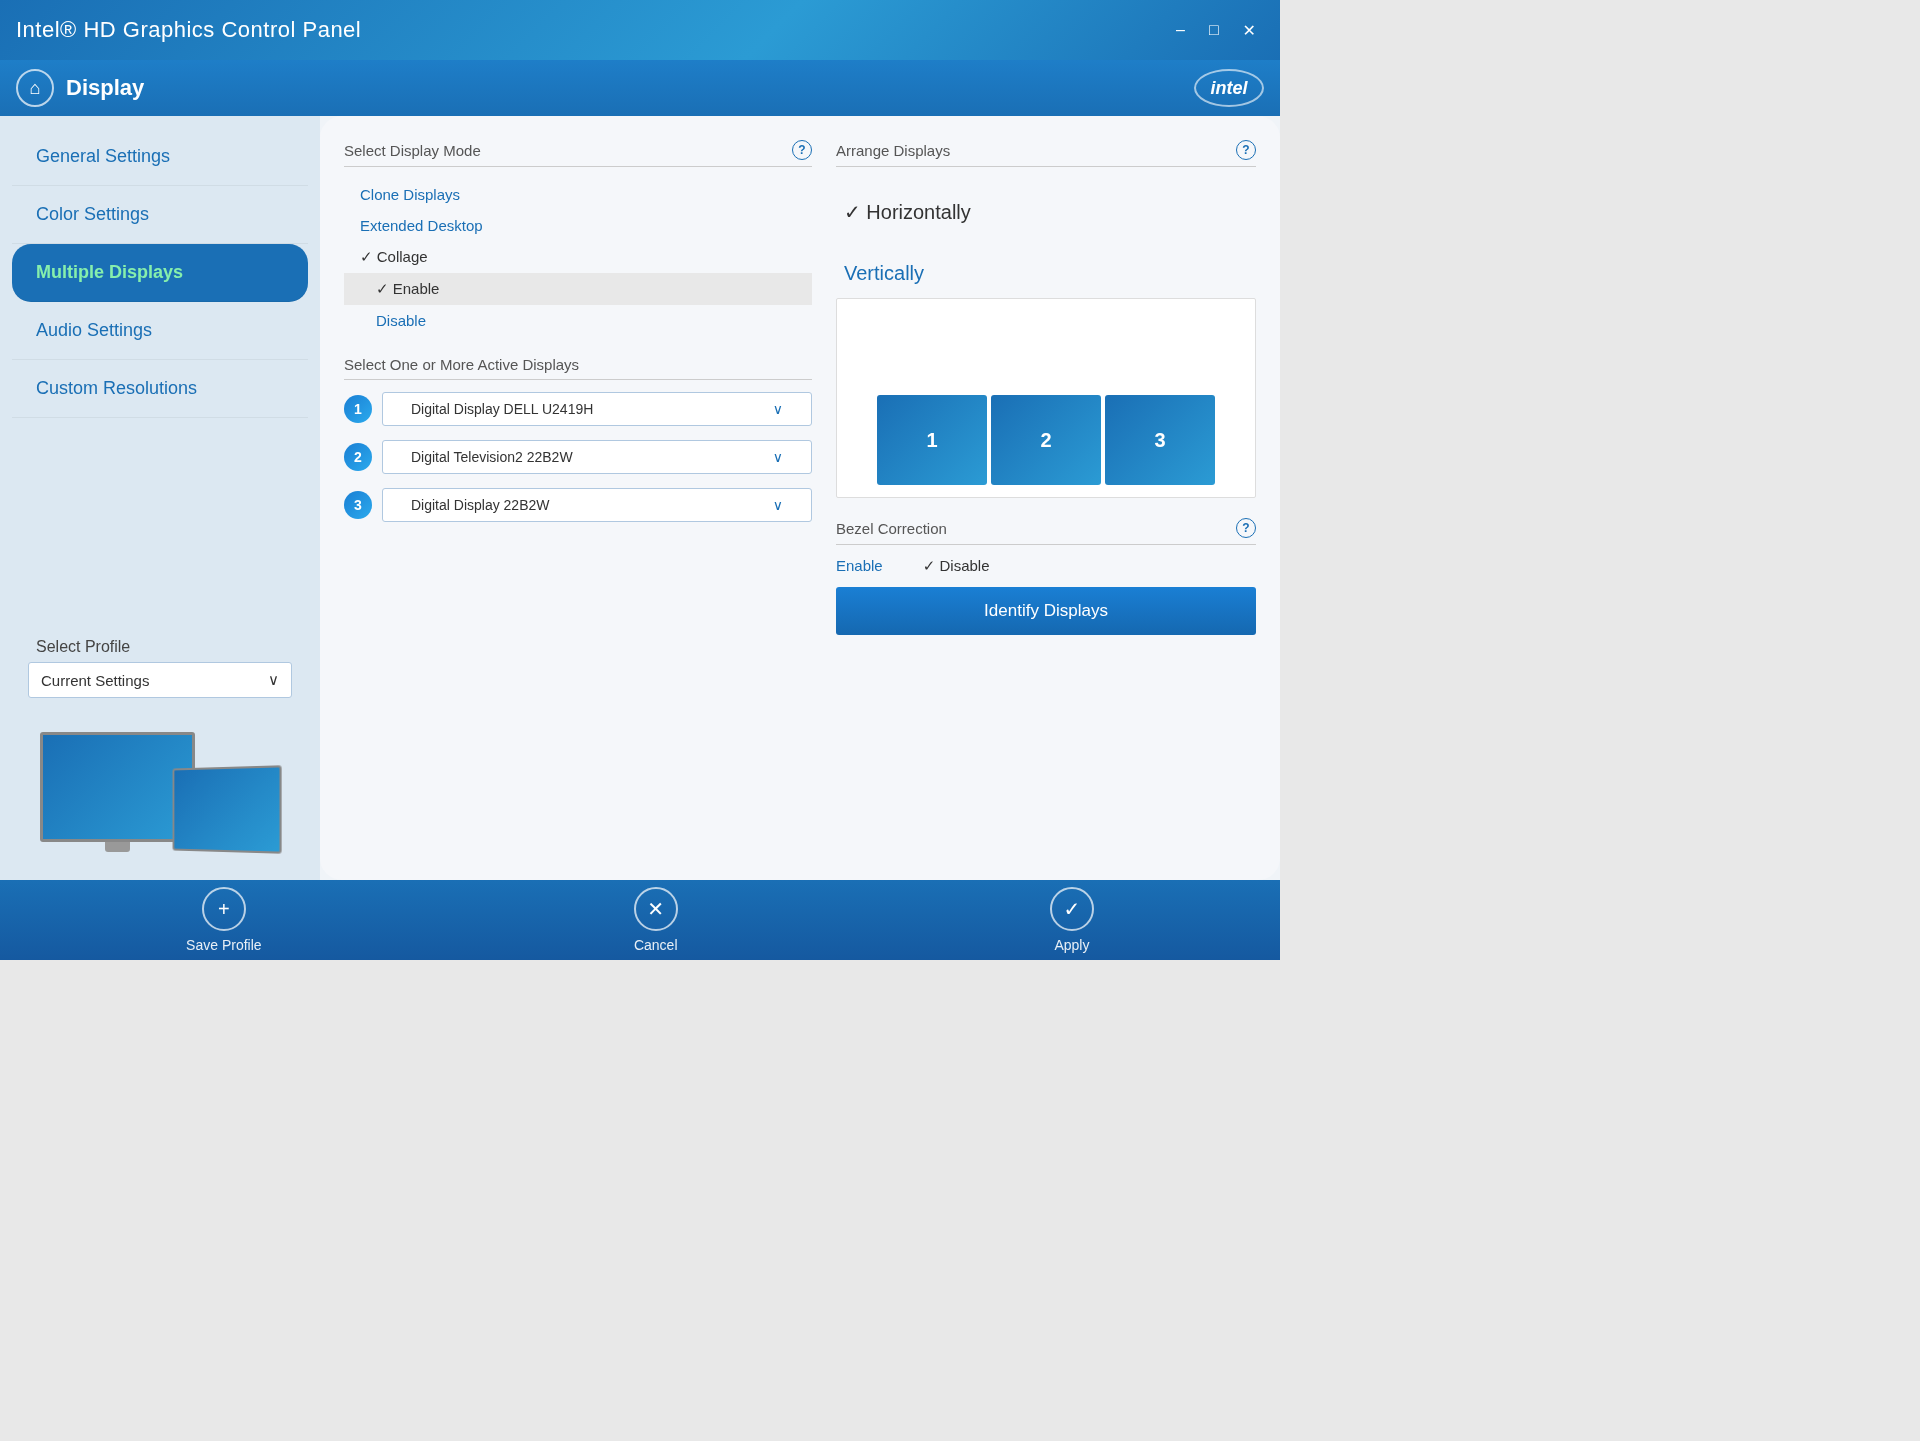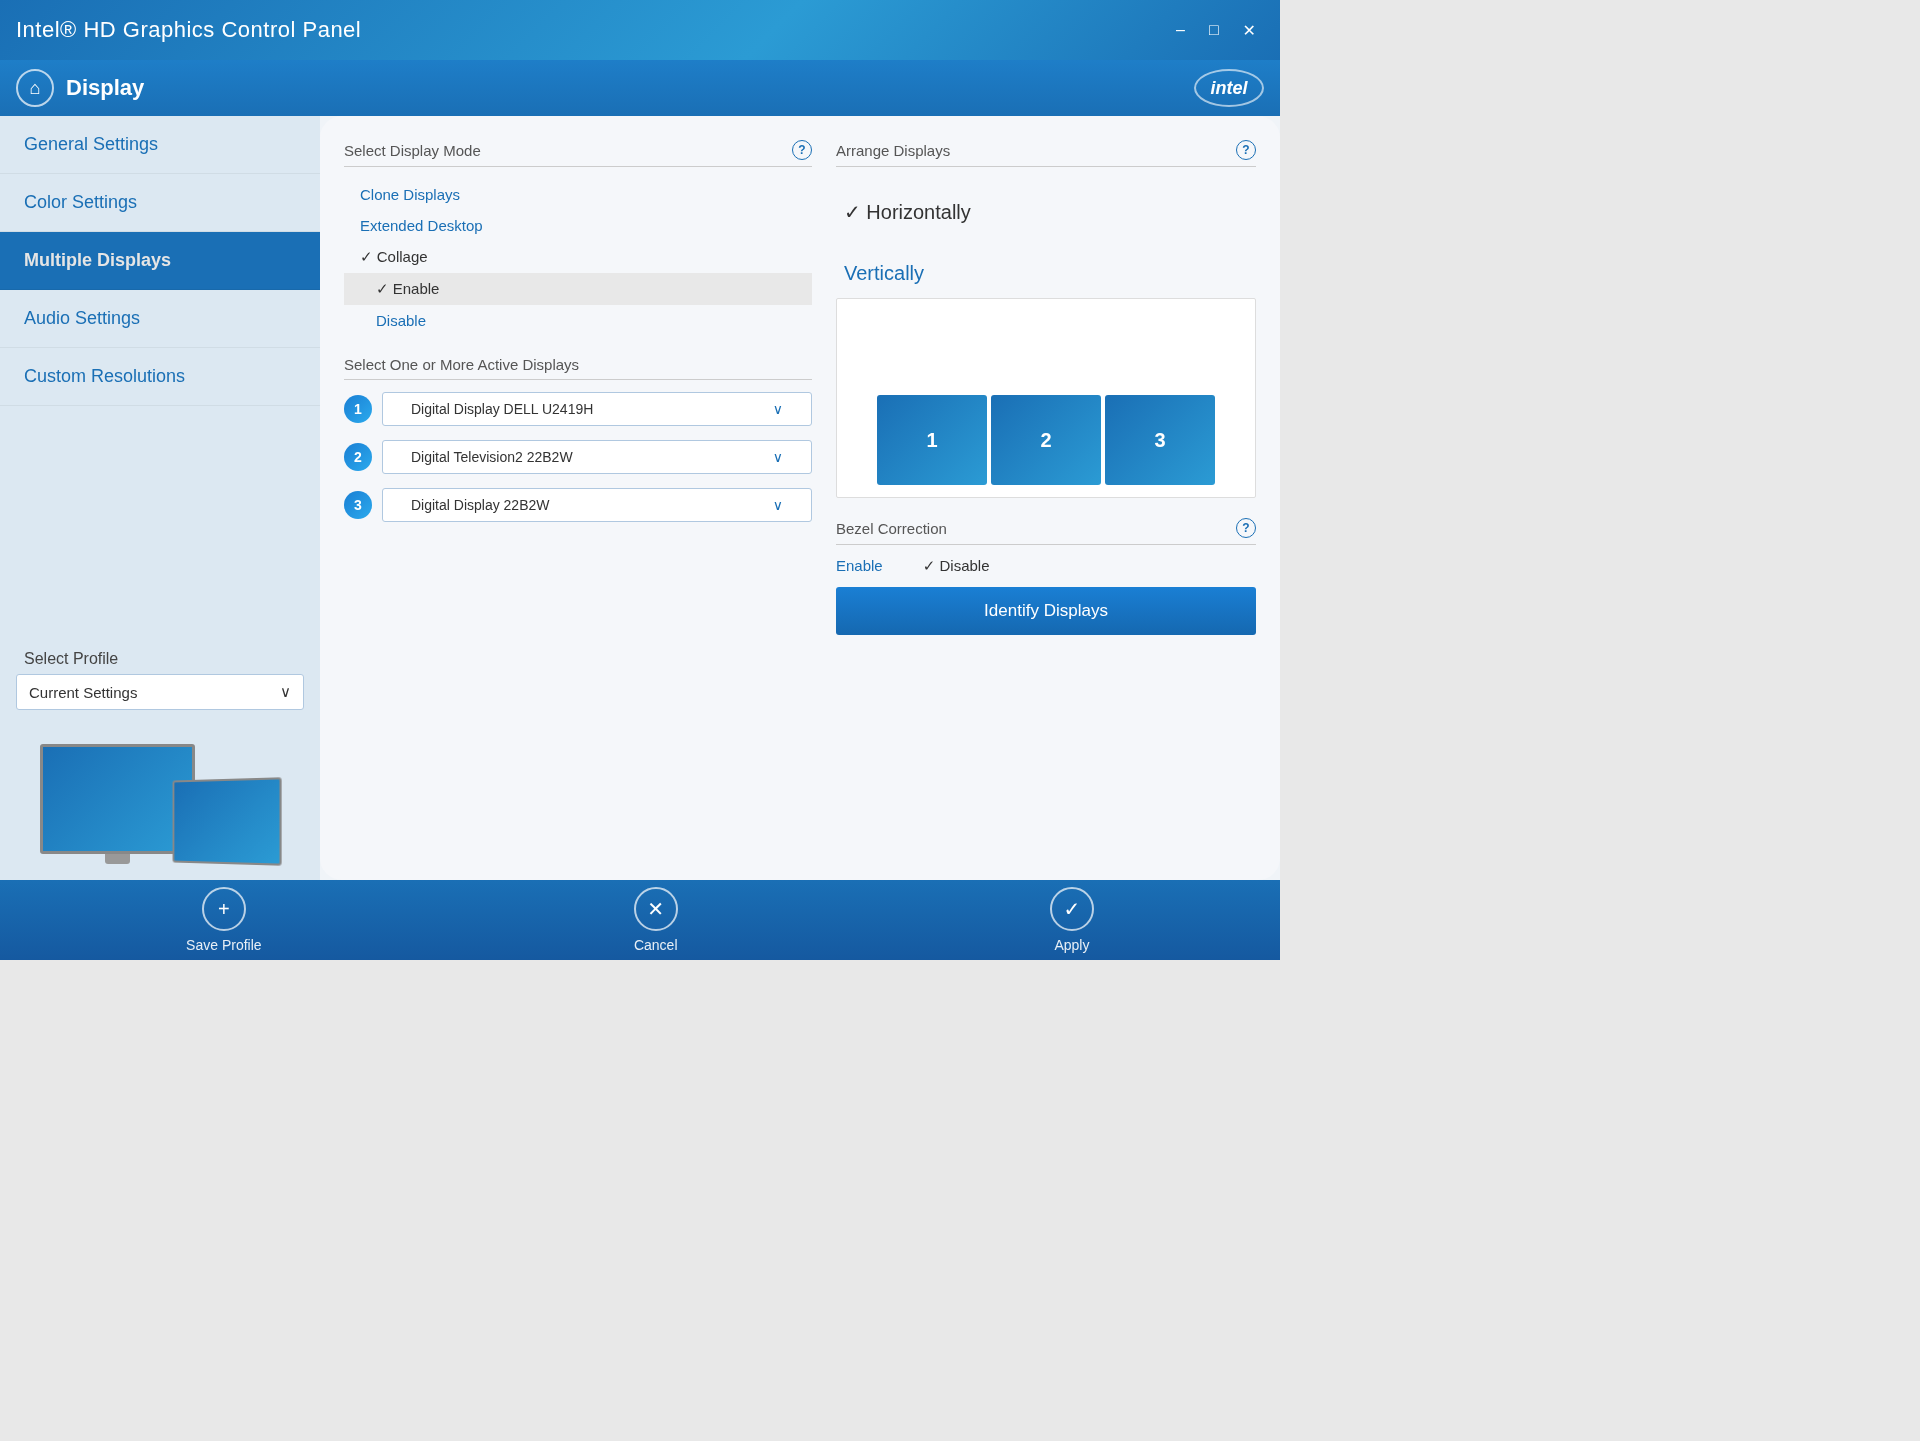--- a/index.html
+++ b/index.html
@@ -55,35 +55,36 @@
     .main-layout {
       display: flex;
       height: calc(960px - 60px - 56px - 80px);
       background: #f0f4f8;
     }
 
     
     .sidebar {
       width: 320px;
       background: #dce8f2;
-      padding: 0;
+      padding: 12px;
       display: flex;
       flex-direction: column;
     }
     .sidebar-item {
       padding: 18px 24px;
       font-size: 18px;
       color: #1a6fb5;
       cursor: pointer;
       border-bottom: 1px solid rgba(0,0,0,0.05);
     }
     .sidebar-item.active {
       background: #1a6fb5;
-      color: #e5e5e5;
+      color: #86efac;
       font-weight: 600;
+      border-radius: 19px;
     }
     .sidebar-spacer { flex: 1; }
     .select-profile-label {
       padding: 12px 24px 6px;
       font-size: 16px;
       color: #444;
       font-weight: 400;
     }
     .profile-dropdown {
       margin: 0 16px 12px;

